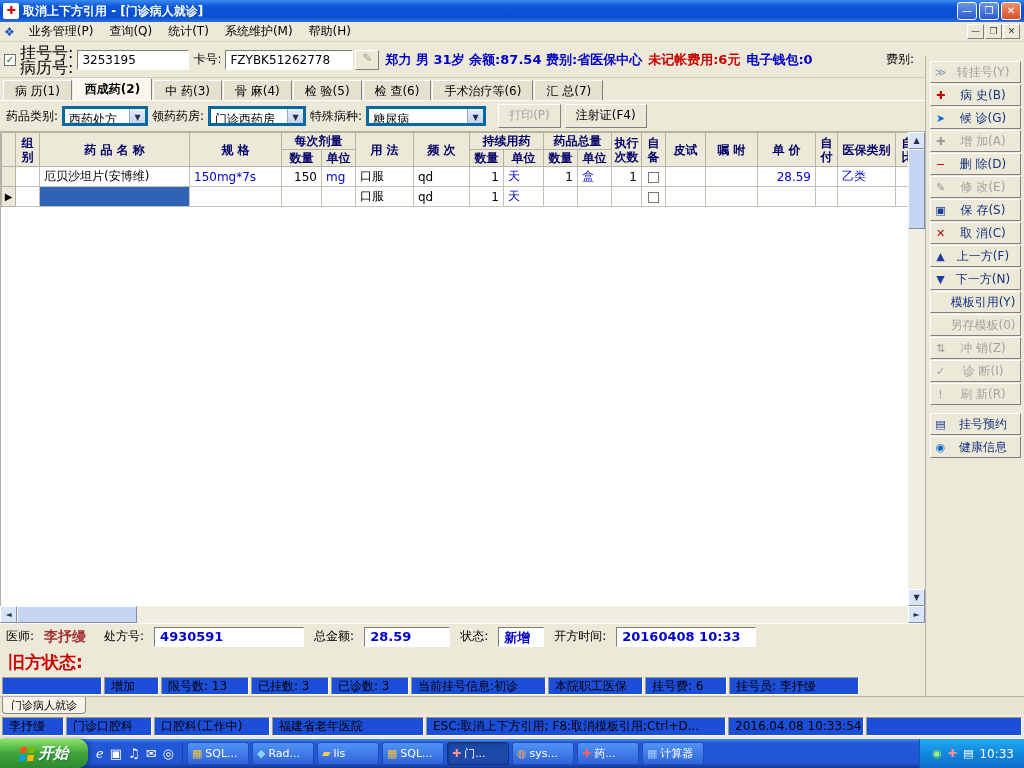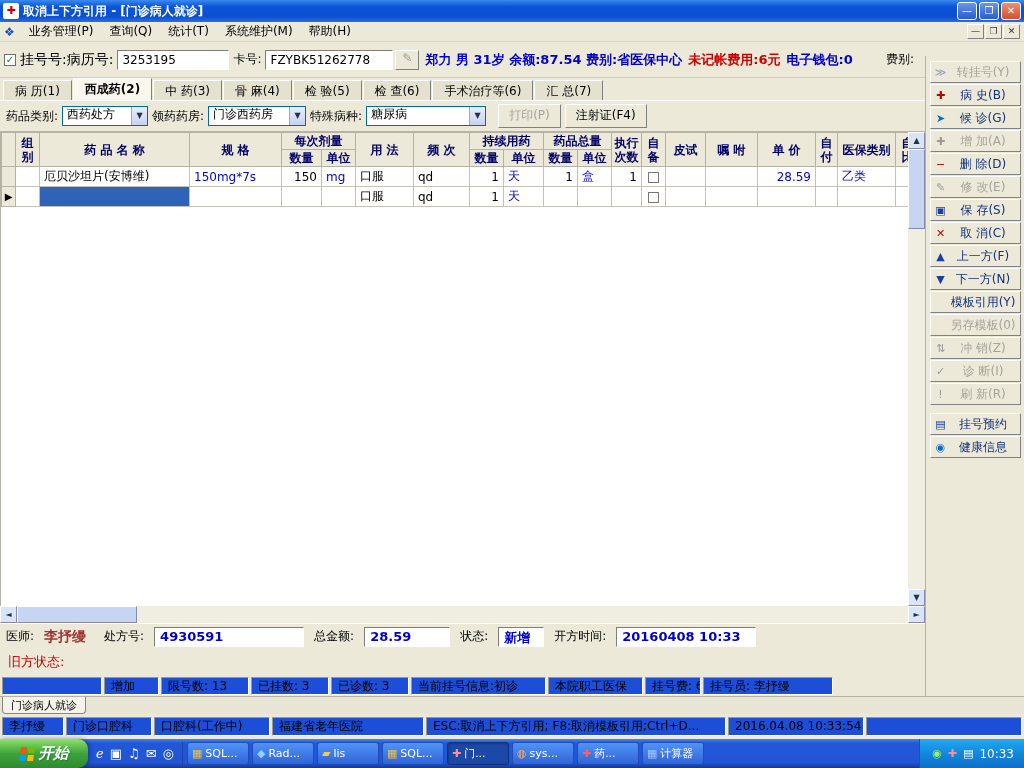--- a/index.html
+++ b/index.html
@@ -26,40 +26,40 @@
   .menu-item { padding:2px 8px; }
   #menubar .mini-btns { margin-left:auto; display:flex; gap:1px; }
   .mini-btn { width:17px; height:15px; background:#ECE9D8; border:1px solid;
     border-color:#fff #808080 #808080 #fff; font-size:9px; line-height:13px; text-align:center; color:#333; }
 
   
   #patientbar { position:absolute; left:0; top:42px; width:1024px; height:36px; background:#ECE9D8;
     border-bottom:1px solid #D0CDBC; display:flex; align-items:center; padding:0 110px 0 4px; }
   .cb { width:12px; height:12px; background:#fff; border:1px solid #707070; font-size:10px;
     line-height:10px; text-align:center; color:#0A7A0A; }
-  #patientbar .lbl2 { display:flex; flex-direction:row; line-height:15px; margin:0 4px; font-size:14px; }
+  #patientbar .lbl2 { display:flex; flex-direction:column; line-height:15px; margin:0 4px; font-size:16px; }
   .field { background:#fff; border:1px solid; border-color:#7F7F76 #fff #fff #7F7F76; height:20px;
     padding:2px 4px; font-size:12px; }
   #patientbar .tool-btn { width:24px; height:20px; background:#ECE9D8; border:1px solid;
     border-color:#fff #808080 #808080 #fff; text-align:center; color:#9a9a8a; margin:0 6px 0 2px; }
   .pinfo { color:#0000C8; font-weight:bold; font-size:13px; white-space:nowrap; }
   .pinfo.red { color:#CC0000; margin:0 6px; }
   #patientbar .fee-label { margin-left:auto; }
 
   
   #tabsrow { position:absolute; left:0; top:78px; width:925px; height:22px; background:#ECE9D8;
     display:flex; align-items:flex-end; padding-left:3px; gap:1px; }
   .tab { padding:2px 11px; height:20px; background:#E4E1CE; border:1px solid;
     border-color:#fff #808080 #9a9a8a #fff; border-bottom:none; font-size:12px; }
   .tab.active { background:#FAF8EE; font-weight:bold; height:22px; }
 
   
   #toolbar2 { position:absolute; left:0; top:100px; width:925px; height:32px; background:#ECE9D8;
     border-top:1px solid #fff; border-bottom:1px solid #B8B4A2; display:flex; align-items:center; padding:0 6px; gap:4px; }
-  .combo { display:flex; height:20px; background:#fff; border:1px solid #0369a1;align-items:flex-end; }
+  .combo { display:flex; height:20px; background:#fff; border:3px solid #0369a1; }
   .combo .val { padding:2px 4px; flex:1; white-space:nowrap; overflow:hidden; }
   .combo .arrow { width:16px; background:linear-gradient(180deg,#E7EEFB,#C6D3F0); border-left:1px solid #9ab;
     color:#234; font-size:8px; line-height:18px; text-align:center; }
   .pushbtn { height:24px; padding:2px 10px; background:#ECE9D8; border:1px solid;
     border-color:#fff #808080 #808080 #fff; font-size:12px; }
   .pushbtn.disabled { color:#A6A49A; }
 
   
   #gridwrap { position:absolute; left:0; top:132px; width:908px; height:474px; background:#fff;
     overflow:hidden; border-left:1px solid #B5B2A5; }
@@ -98,21 +98,21 @@
   .side-btn.gap { margin-top:8px; }
 
   
   #rxbar { position:absolute; left:0; top:623px; width:925px; height:26px; background:#ECE9D8;
     border-top:1px solid #fff; display:flex; align-items:center; padding:0 6px; gap:10px; }
   .rx-val { color:#0000CC; font-weight:bold; font-size:13px; background:#fff; border:1px solid;
     border-color:#7F7F76 #fff #fff #7F7F76; height:20px; padding:1px 5px; }
   #doctor-name { color:#A03333; font-weight:bold; font-size:14px; margin-right:8px; }
   #oldstate { position:absolute; left:0; top:649px; width:925px; height:26px; background:#ECE9D8;
     display:flex; align-items:center; padding:0 8px; }
-  #oldstate .old-label { color:#CC0000; font-weight:normal; font-size:13px; }
+  #oldstate .old-label { color:#CC0000; font-weight:bold; font-size:17px; }
 
   #regstatus { position:absolute; left:0; top:675px; width:925px; height:21px; background:#ECE9D8;
     display:flex; align-items:center; padding:0 2px; gap:2px; }
   .seg { height:18px; line-height:16px; padding:0 6px; background:#1d4ed8; border:1px solid;
     border-color:#9A9A8A #fff #fff #9A9A8A; white-space:nowrap; overflow:hidden; font-size:12px; }
 
   #bottomtabs { position:absolute; left:0; top:696px; width:1024px; height:18px; background:#E8E5D4;
     border-top:1px solid #B5B2A5; display:flex; padding-left:2px; }
   .btab { height:17px; padding:1px 8px; background:#F6F4EA; border:1px solid #8A887A; border-top:none;
     border-radius:0 0 4px 4px; font-size:11px; }
@@ -422,21 +422,21 @@
 </div>
 
 <div id="regstatus">
   <span class="seg" style="width:100px"></span>
   <span class="seg" style="width:55px">增加</span>
   <span class="seg" style="width:88px">限号数: 13</span>
   <span class="seg" style="width:78px">已挂数: 3</span>
   <span class="seg" style="width:78px">已诊数: 3</span>
   <span class="seg" style="width:135px">当前挂号信息:初诊</span>
   <span class="seg" style="width:95px">本院职工医保</span>
-  <span class="seg" style="width:56px">挂号费: 6</span>
+  <span class="seg" style="width:82px">挂号费: 6</span>
   <span class="seg" style="width:130px">挂号员: 李抒缦</span>
 </div>
 
 <div id="bottomtabs">
   <span class="btab">门诊病人就诊</span>
 </div>
 
 <div id="statusbar">
   <span class="seg" style="width:62px">李抒缦</span>
   <span class="seg" style="width:86px">门诊口腔科</span>

